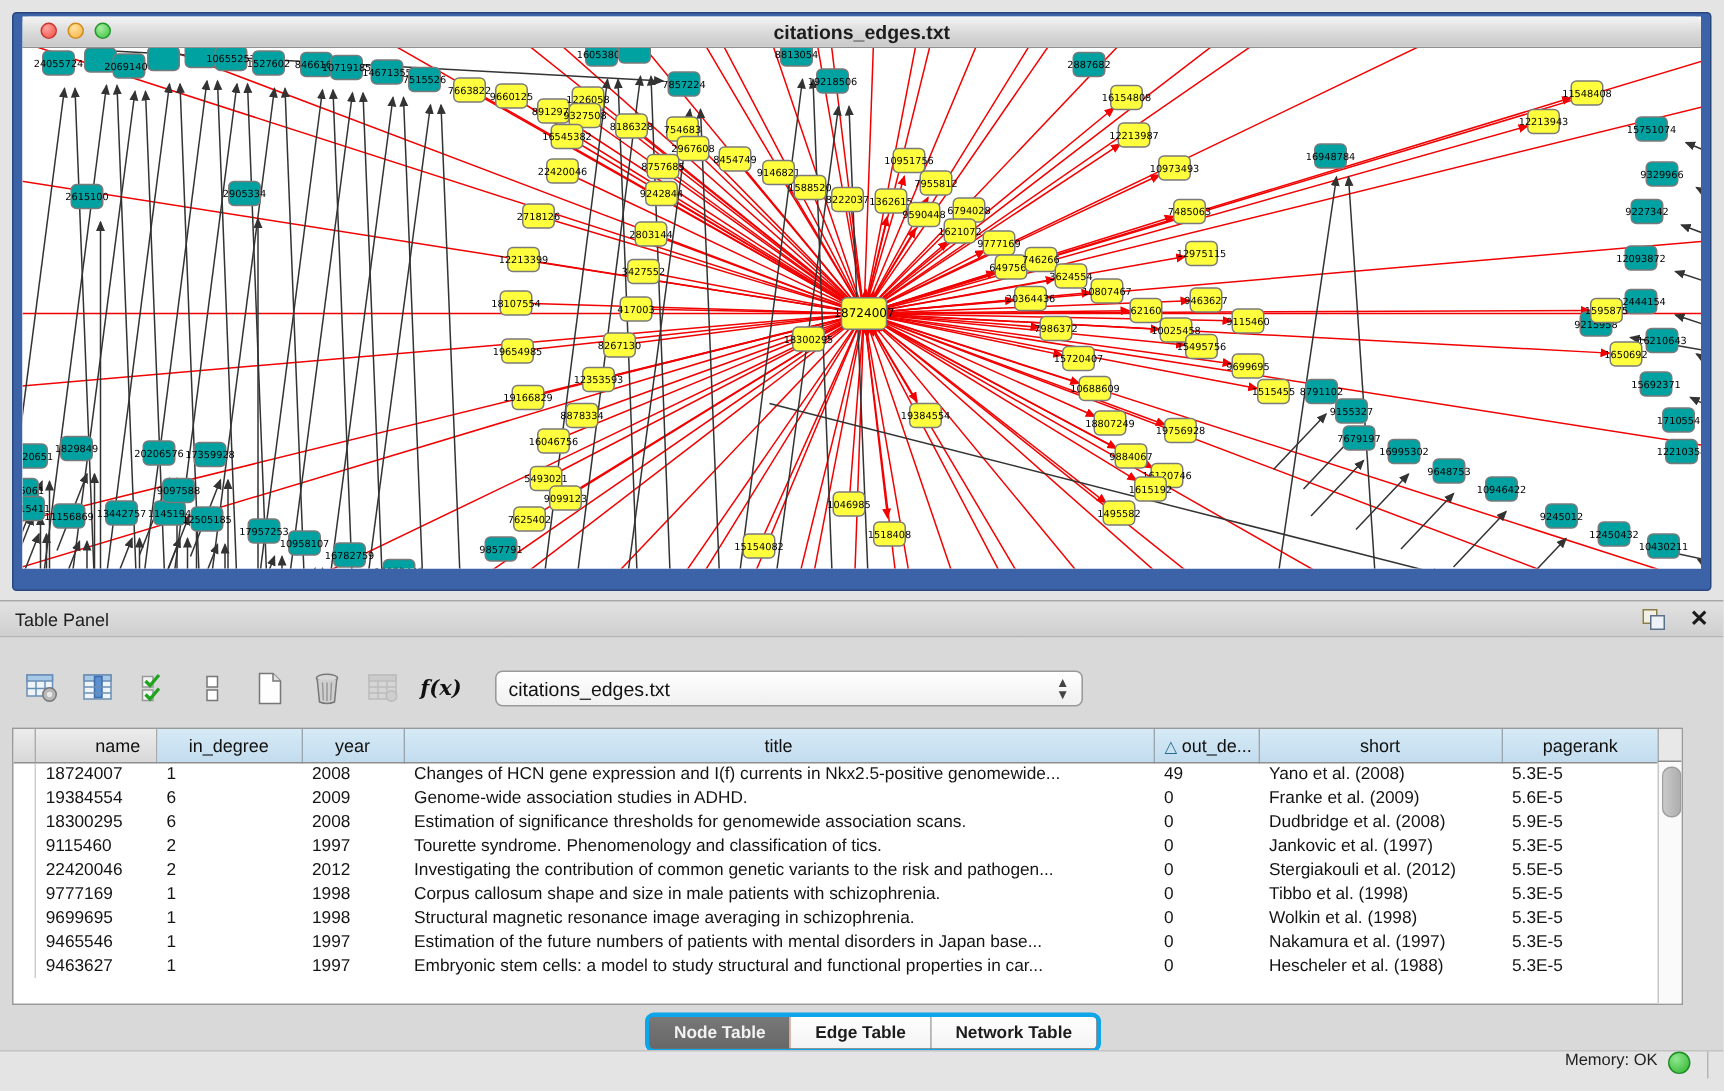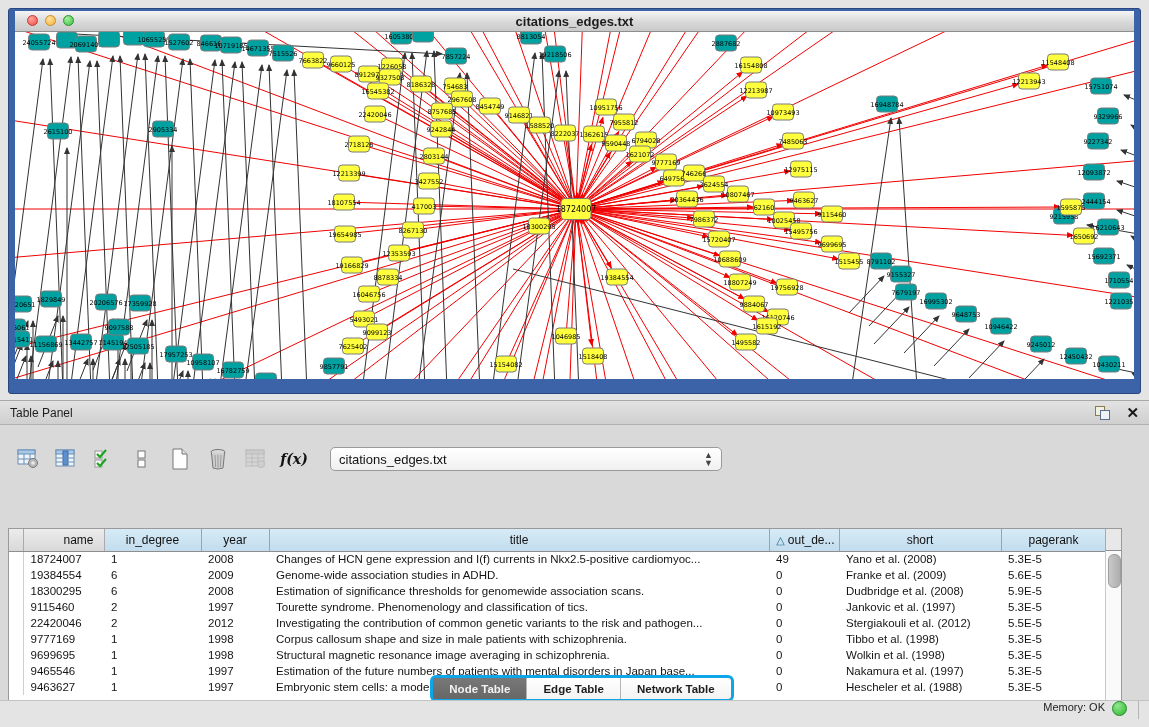--- a/index.html
+++ b/index.html
@@ -53,21 +53,21 @@
   .combo{
     margin-left:12px;width:392px;height:24px;box-sizing:border-box;
     background:linear-gradient(#ffffff,#f0f0f0);border:1px solid #9a9a9a;border-radius:5px;
     display:flex;align-items:center;padding:0 8px;font-size:13px;color:#111;cursor:pointer;
   }
   .combo .cspacer{flex:1;}
   .combo .arrows{font-size:9px;color:#444;line-height:8px;text-align:center;}
   
   .tablewrap{
     position:absolute;left:8px;top:60px;width:1114px;height:185px;
-    background:#fff;border:1px solid #9a9a9a;box-sizing:border-box;overflow:hidden;margin-top:43px;
+    background:#fff;border:1px solid #9a9a9a;box-sizing:border-box;overflow:hidden;
   }
   table.grid{border-collapse:collapse;table-layout:fixed;width:1097px;}
   table.grid th{
     height:22px;box-sizing:border-box;font-size:12px;font-weight:normal;color:#111;
     border-right:1px solid #9aa6ad;border-bottom:1px solid #8e8e8e;
     background:linear-gradient(#d6eaf6,#c2dcee);padding:0 4px;
     overflow:hidden;white-space:nowrap;
   }
   table.grid th.silver{background:linear-gradient(#ececec,#d8d8d8);border-right:1px solid #aaa;}
   table.grid th.name-h{text-align:right;padding-right:10px;}
@@ -684,21 +684,21 @@
             <th class="">short</th>
             <th class="">pagerank</th>
           </tr>
         </thead>
         <tbody>
           <tr>
             <td class="gutter"></td>
             <td>18724007</td>
             <td>1</td>
             <td>2008</td>
-            <td>Changes of HCN gene expression and I(f) currents in Nkx2.5-positive cardiomyoc...</td>
+            <td>Changes of HCN gene expression and I(f) currents in Nkx2.5-positive genomewide...</td>
             <td>49</td>
             <td>Yano et al. (2008)</td>
             <td>5.3E-5</td>
           </tr>
           <tr>
             <td class="gutter"></td>
             <td>19384554</td>
             <td>6</td>
             <td>2009</td>
             <td>Genome-wide association studies in ADHD.</td>

